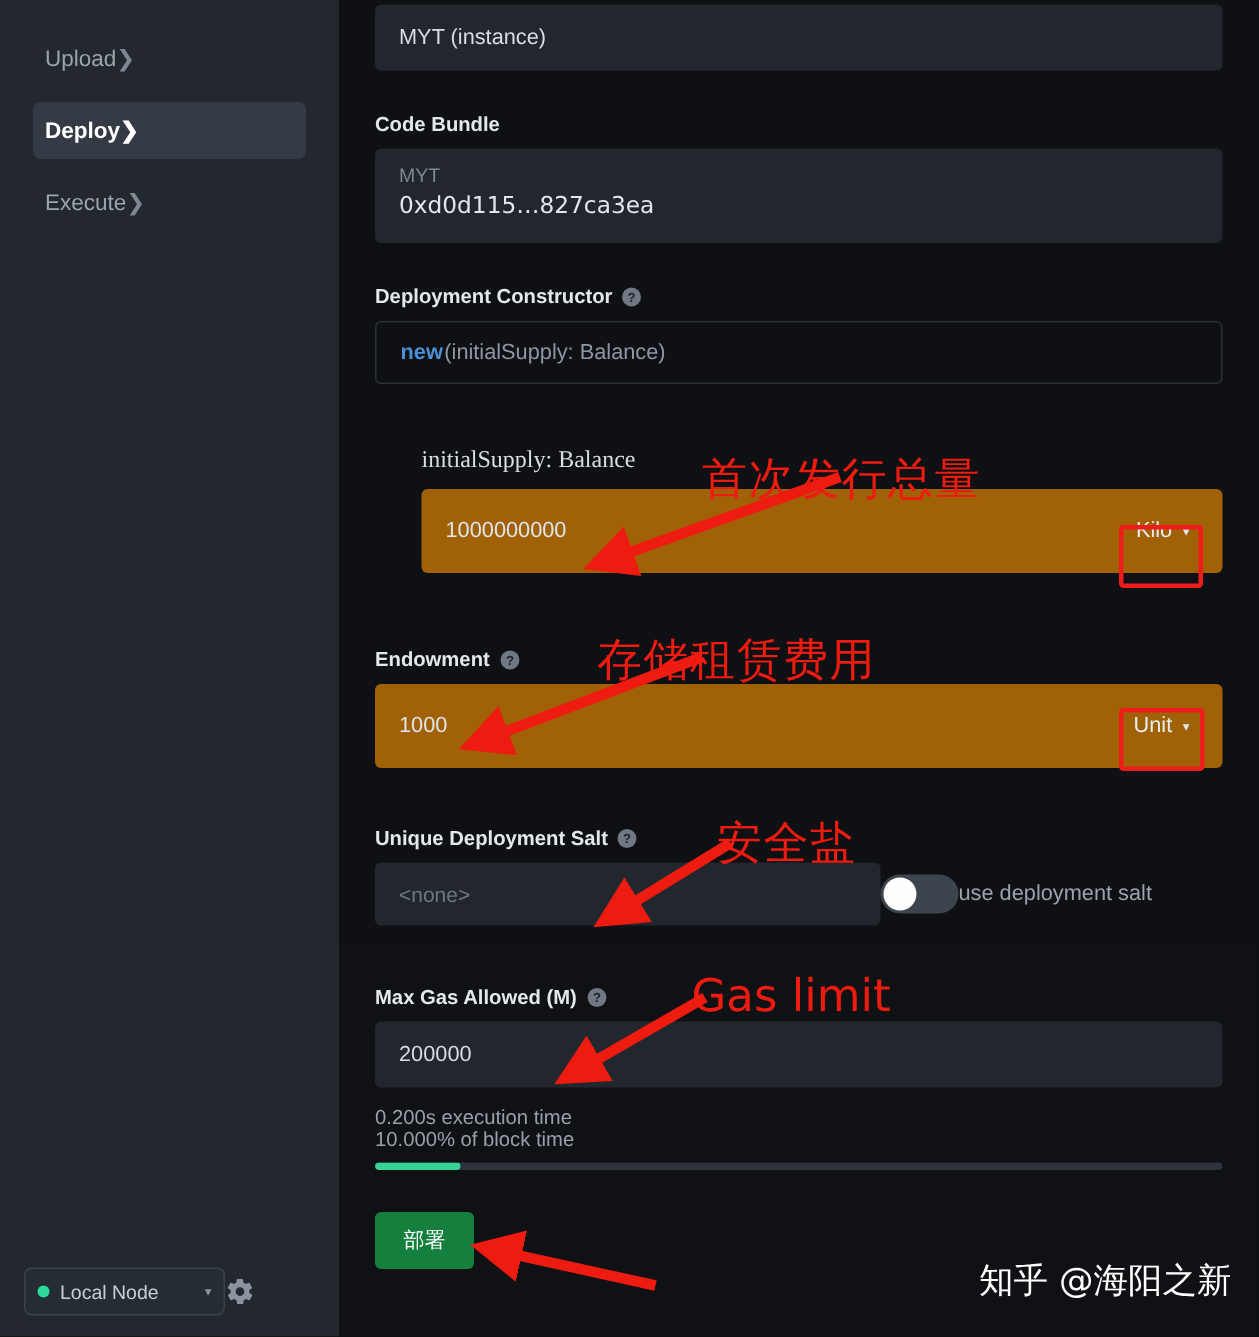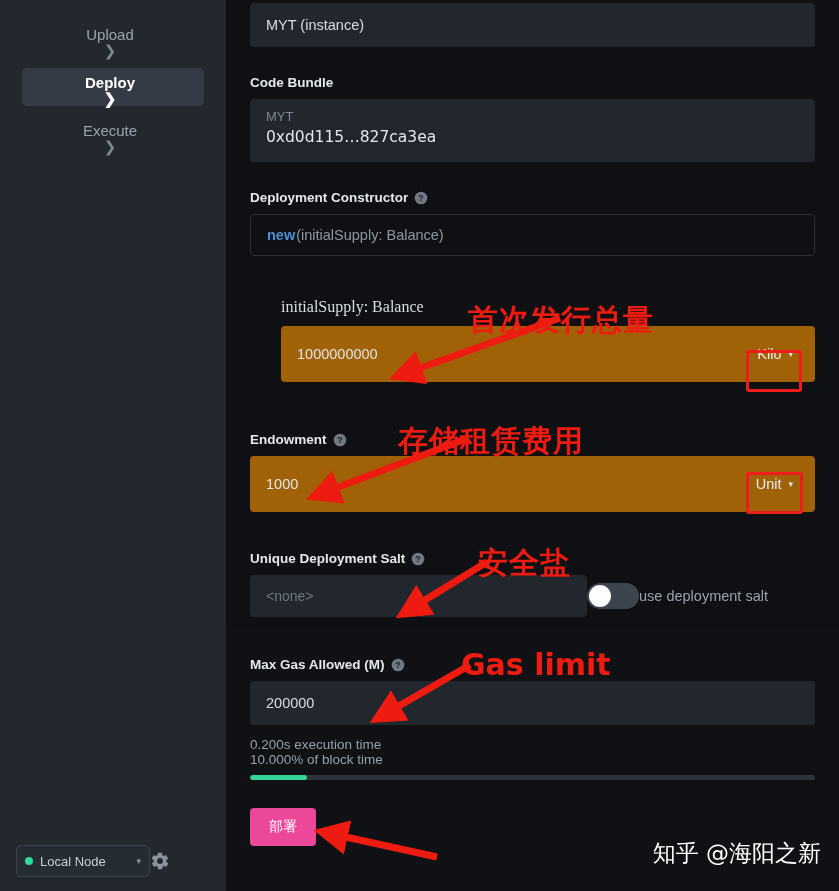--- a/index.html
+++ b/index.html
@@ -32,26 +32,25 @@
   .nav {
     padding-top: 20px;
   }
 
   .nav-item {
     margin: 0 22px;
     height: 38px;
     border-radius: 5px;
     display: flex;
     align-items: center;
-    justify-content: flex-end;
+    justify-content: flex-start;
     padding: 0 14px 0 8px;
     color: #9aa4ae;
     font-size: 15px;
     cursor: pointer;
-    flex-direction: column;
   }
   .nav-item + .nav-item { margin-top: 10px; }
 
   .nav-item.active {
     background: #343b45;
     color: #ffffff;
     font-weight: bold;
   }
 
   .nav-chevron {
@@ -280,40 +279,40 @@
     height: 100%;
     background: #35d398;
     border-radius: 3px;
   }
 
   .deploy-btn {
     margin-top: 28px;
     display: inline-flex;
     align-items: center;
     justify-content: center;
-    background: #ec4899;
+    background: #15803d;
     color: #ffffff;
     font-size: 14px;
     border: none;
     border-radius: 4px;
     padding: 10px 19px;
     cursor: pointer;
     font-family: Liberation Serif, serif;
   }
 
   
   .anno-layer {
     position: absolute;
     inset: 0;
     pointer-events: none;
   }
   .anno-text {
     position: absolute;
     color: #ee1b11;
-    font-weight: bold;
+    font-weight: normal;
     white-space: nowrap;
     font-family: "DejaVu Sans", sans-serif;
     line-height: 1;
   }
   .anno-text.cn { font-size: 30px; letter-spacing: 1px; }
   .anno-text.latin { font-size: 30px; font-family: "DejaVu Sans", sans-serif; }
 
   .watermark {
     position: absolute;
     right: 18px;

